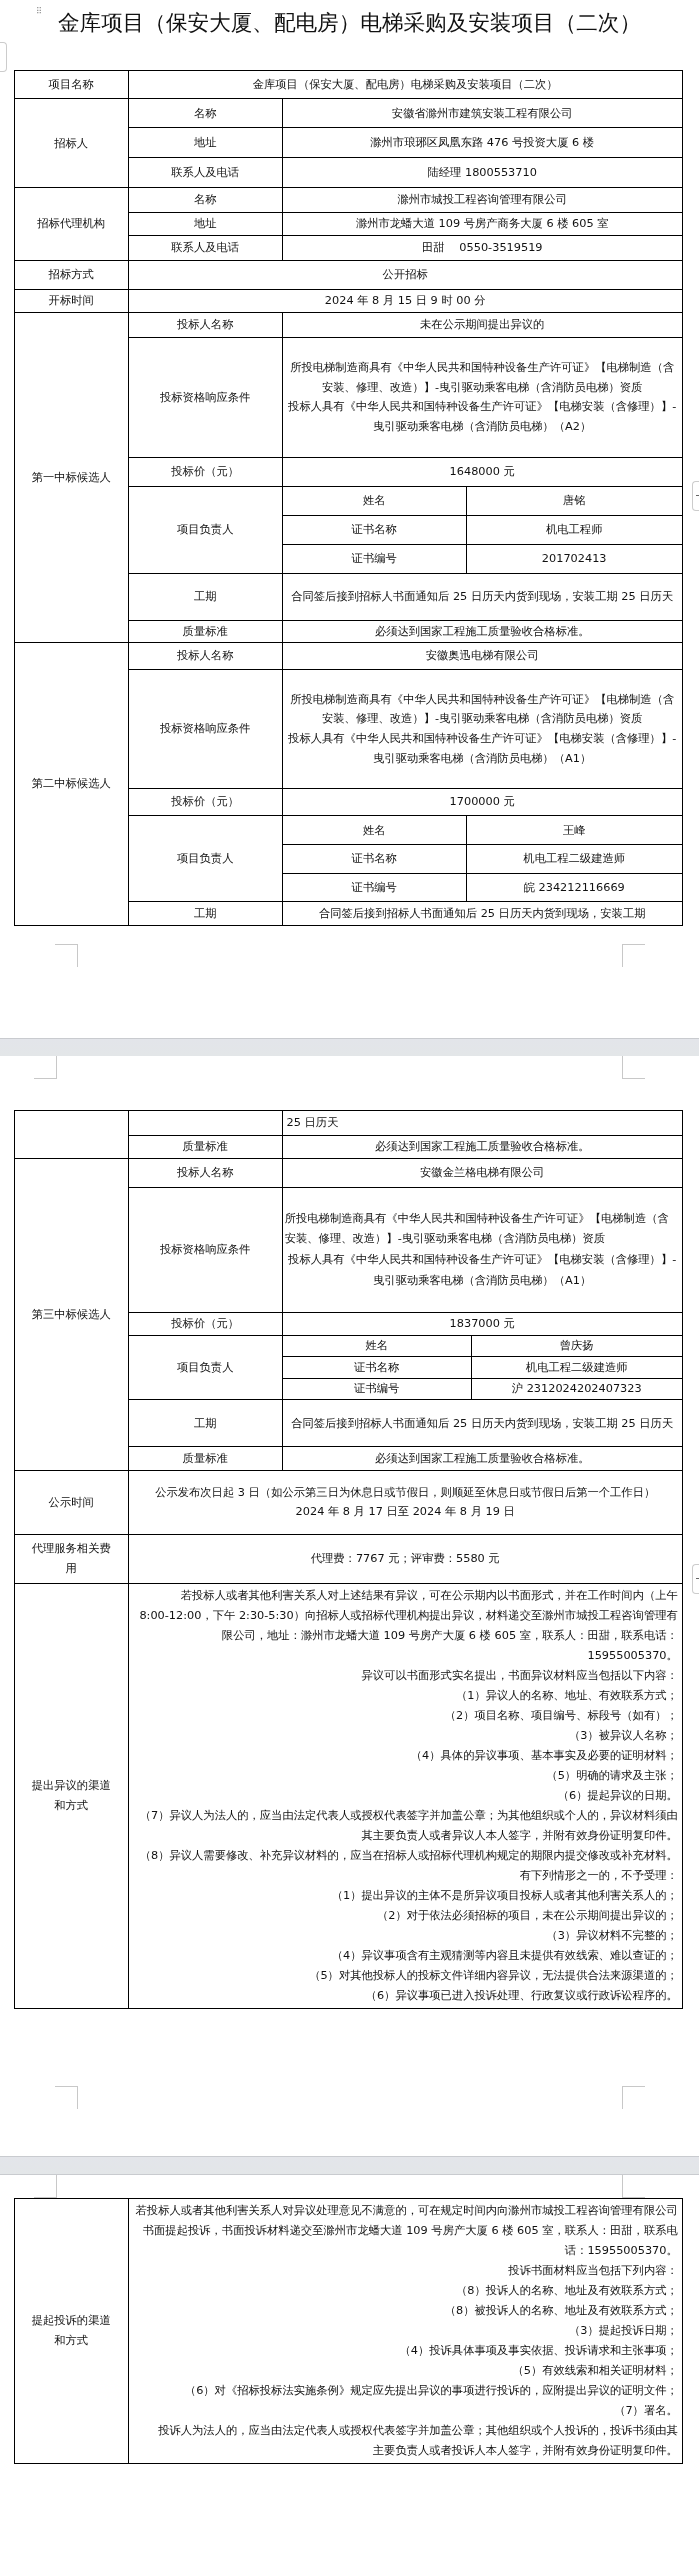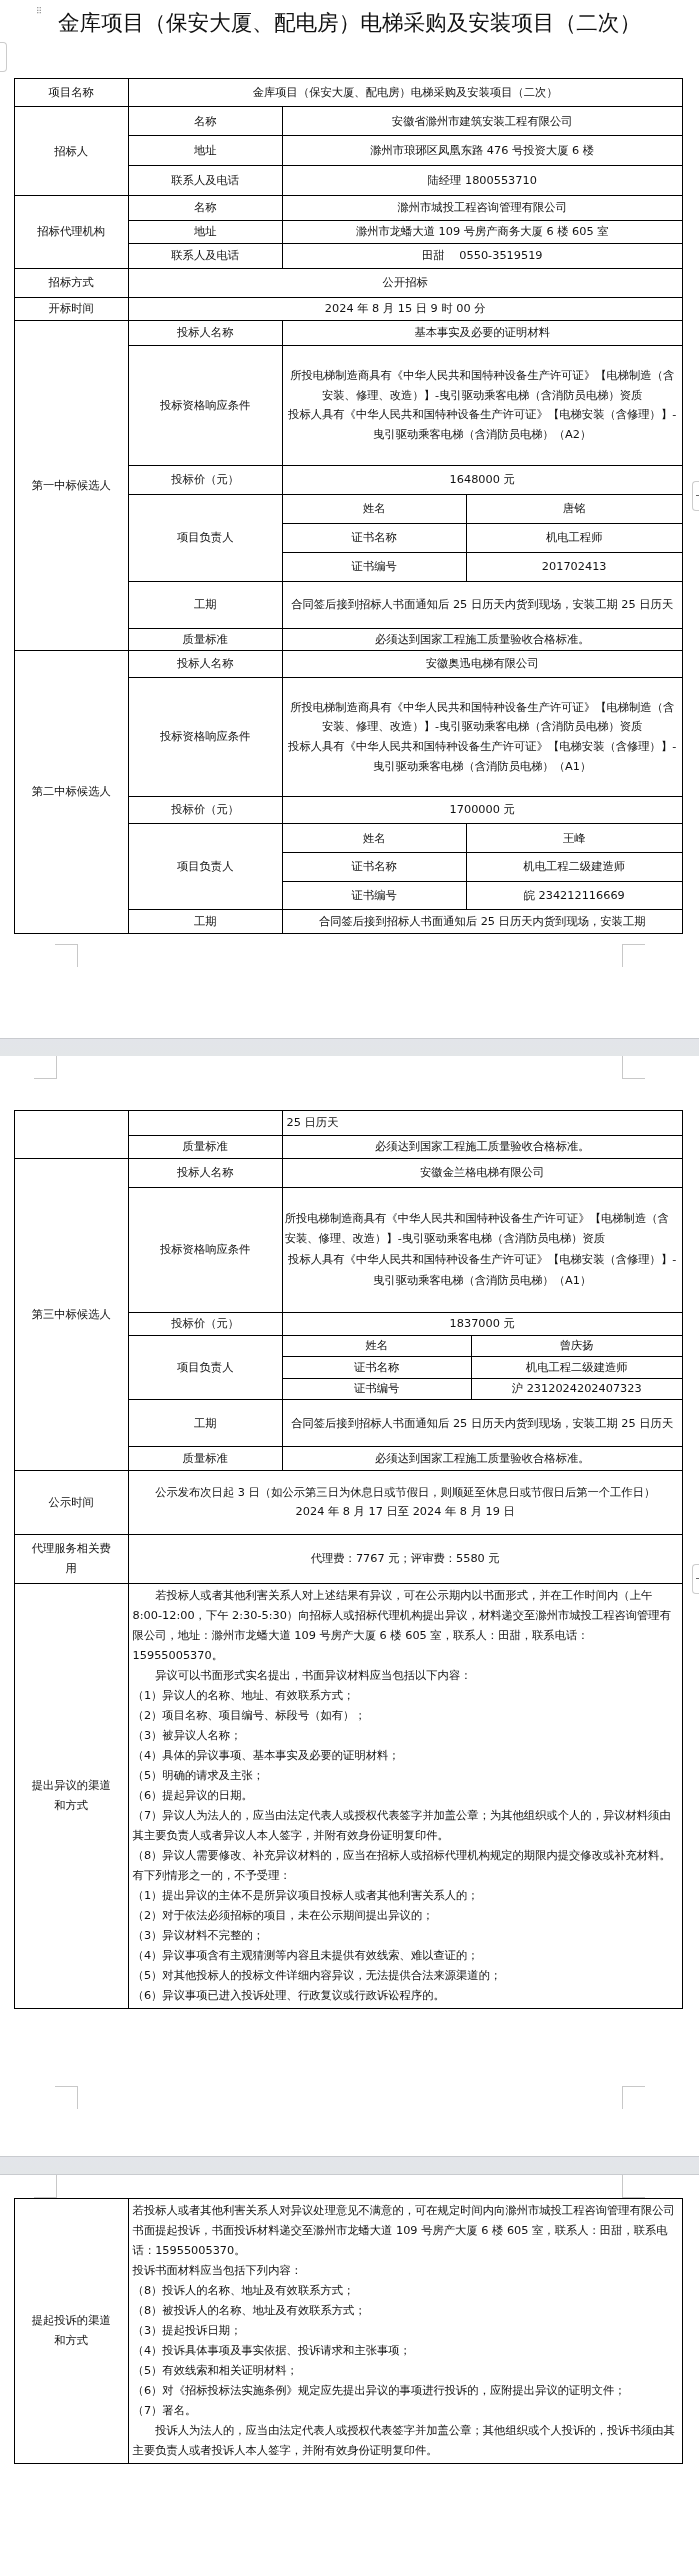--- a/index.html
+++ b/index.html
@@ -19,35 +19,35 @@
               border-radius:3.9px; background:#fff; }
   .side-btn.left { left:-3.9px; border-left:none; border-radius:0 3.9px 3.9px 0; }
   .side-btn.right { right:-3.9px; border-right:none; border-radius:3.9px 0 0 3.9px; }
   .side-btn.right::after { content:""; position:absolute; left:2.9px; top:12.8px; width:4.9px; height:1px; background:#666; }
   h1 { position:absolute; left:0; width:699px; margin:0; text-align:center;
        font-weight:normal; font-size:21.6px; line-height:29px; color:#111; }
   table { position:absolute; left:13.7px; width:668px; border-collapse:collapse; table-layout:fixed; }
   td { border:1px solid #000; font-size:11.3px; line-height:19.6px; text-align:center;
        vertical-align:middle; padding:0 2px; color:#111; }
   td.left { text-align:left; padding:0 3.9px; }
-  td.para { text-align:left; padding:2px 3.9px; line-height:20px; }
+  td.para { text-align:right; padding:2px 3.9px; line-height:20px; }
   .indent { text-indent:2em; display:block; }
   .line { display:block; }
 </style>
 </head>
 <body>
 
 <div class="page" style="top:0;height:1038px;">
   <div class="handle">⠿</div>
   <div class="side-btn left" style="top:42px;"></div>
   <div class="side-btn right" style="top:481px;"></div>
 
   <h1 style="top:7.8px;">金库项目（保安大厦、配电房）电梯采购及安装项目（二次）</h1>
 
-  <table style="top:78px;">
+  <table style="top:70px;">
     <colgroup>
         <col style="width:114px">
         <col style="width:154px">
         <col style="width:184px">
         <col style="width:216px">
       </colgroup>
     <tbody>
         <tr style="height:28.4px">
       <td>项目名称</td>
       <td colspan="3">金库项目（保安大厦、配电房）电梯采购及安装项目（二次）</td>
@@ -83,21 +83,21 @@
       <td colspan="3">公开招标</td>
     </tr>
     <tr style="height:23.5px">
       <td>开标时间</td>
       <td colspan="3">2024 年 8 月 15 日 9 时 00 分</td>
     </tr>
 
     <tr style="height:24.5px">
       <td rowspan="8">第一中标候选人</td>
       <td>投标人名称</td>
-      <td colspan="2">基本事实及必要的证明材料</td>
+      <td colspan="2">未在公示期间提出异议的</td>
     </tr>
     <tr style="height:120px">
       <td>投标资格响应条件</td>
       <td colspan="2" style="line-height:19.6px;">
         <span class="line">所投电梯制造商具有《中华人民共和国特种设备生产许可证》【电梯制造（含安装、修理、改造）】-曳引驱动乘客电梯（含消防员电梯）资质</span>
         <span class="line">投标人具有《中华人民共和国特种设备生产许可证》【电梯安装（含修理）】-曳引驱动乘客电梯（含消防员电梯）（A2）</span>
       </td>
     </tr>
     <tr style="height:29px">
       <td>投标价（元）</td>

